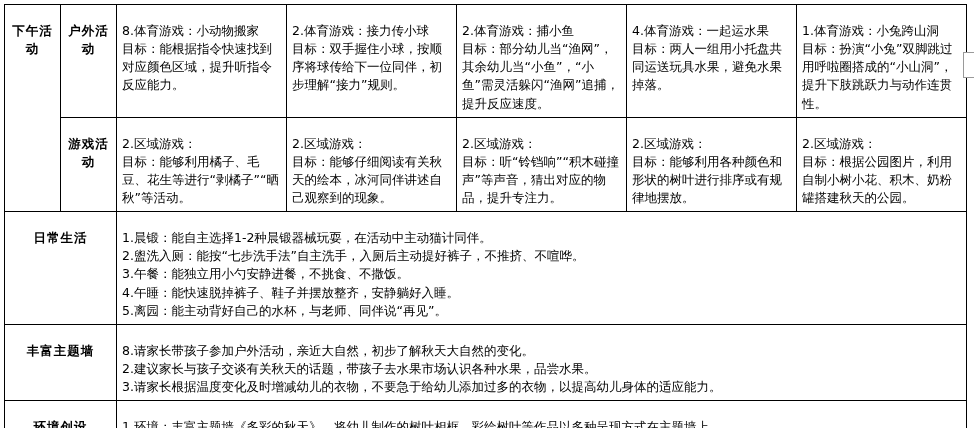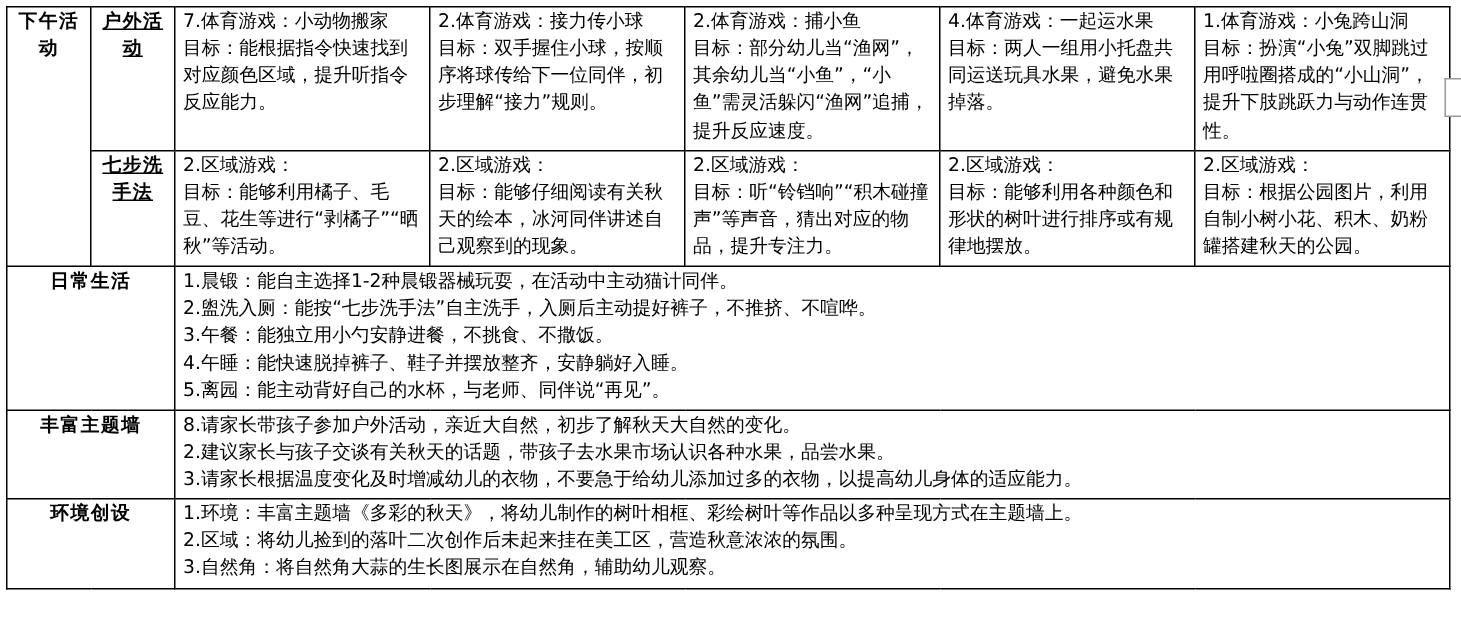--- a/index.html
+++ b/index.html
@@ -23,40 +23,39 @@
     border-collapse: collapse;
     table-layout: fixed;
     width: 962px;
     margin-left: 4px;
     margin-top: 4px;
     background: #ffffff;
   }
   table.plan td {
     border: 1px solid #000000;
     vertical-align: top;
-    padding: 0 5px 4px 5px;
+    padding: 17px 5px 4px 5px;
     font-size: 12.5px;
     line-height: 1.45;
     word-wrap: break-word;
     overflow-wrap: break-word;
   }
   td.rowhead {
     text-align: center;
     vertical-align: middle;
     font-weight: bold;
     letter-spacing: 1px;
     padding: 4px 2px;
   }
   td.subhead {
     text-align: center;
     vertical-align: middle;
     font-weight: bold;
     letter-spacing: 1px;
     padding: 4px 2px;
-    text-decoration: underline;
   }
   .cellblock {
     white-space: pre-line;
   }
   td.wide {
     line-height: 1.5;
     margin-left: 17px;
   }
   .scroll-marker {
     position: absolute;
@@ -82,42 +81,42 @@
       <col style="width:170px">
       <col style="width:170px">
       <col style="width:170px">
       <col style="width:170px">
     </colgroup>
     <tbody>
       <tr>
         <td class="rowhead" rowspan="2">下午活动</td>
         <td class="subhead">户外活动</td>
         <td>
-          <div class="cellblock">7.体育游戏：小动物搬家
+          <div class="cellblock">8.体育游戏：小动物搬家
 目标：能根据指令快速找到对应颜色区域，提升听指令反应能力。</div>
         </td>
         <td>
           <div class="cellblock">2.体育游戏：接力传小球
 目标：双手握住小球，按顺序将球传给下一位同伴，初步理解“接力”规则。</div>
         </td>
         <td>
           <div class="cellblock">2.体育游戏：捕小鱼
 目标：部分幼儿当“渔网”，其余幼儿当“小鱼”，“小鱼”需灵活躲闪“渔网”追捕，提升反应速度。</div>
         </td>
         <td>
           <div class="cellblock">4.体育游戏：一起运水果
 目标：两人一组用小托盘共同运送玩具水果，避免水果掉落。</div>
         </td>
         <td>
           <div class="cellblock">1.体育游戏：小兔跨山洞
 目标：扮演“小兔”双脚跳过用呼啦圈搭成的“小山洞”，提升下肢跳跃力与动作连贯性。</div>
         </td>
       </tr>
       <tr>
-        <td class="subhead">七步洗手法</td>
+        <td class="subhead">游戏活动</td>
         <td>
           <div class="cellblock">2.区域游戏：
 目标：能够利用橘子、毛豆、花生等进行“剥橘子”“晒秋”等活动。</div>
         </td>
         <td>
           <div class="cellblock">2.区域游戏：
 目标：能够仔细阅读有关秋天的绘本，冰河同伴讲述自己观察到的现象。</div>
         </td>
         <td>
           <div class="cellblock">2.区域游戏：

